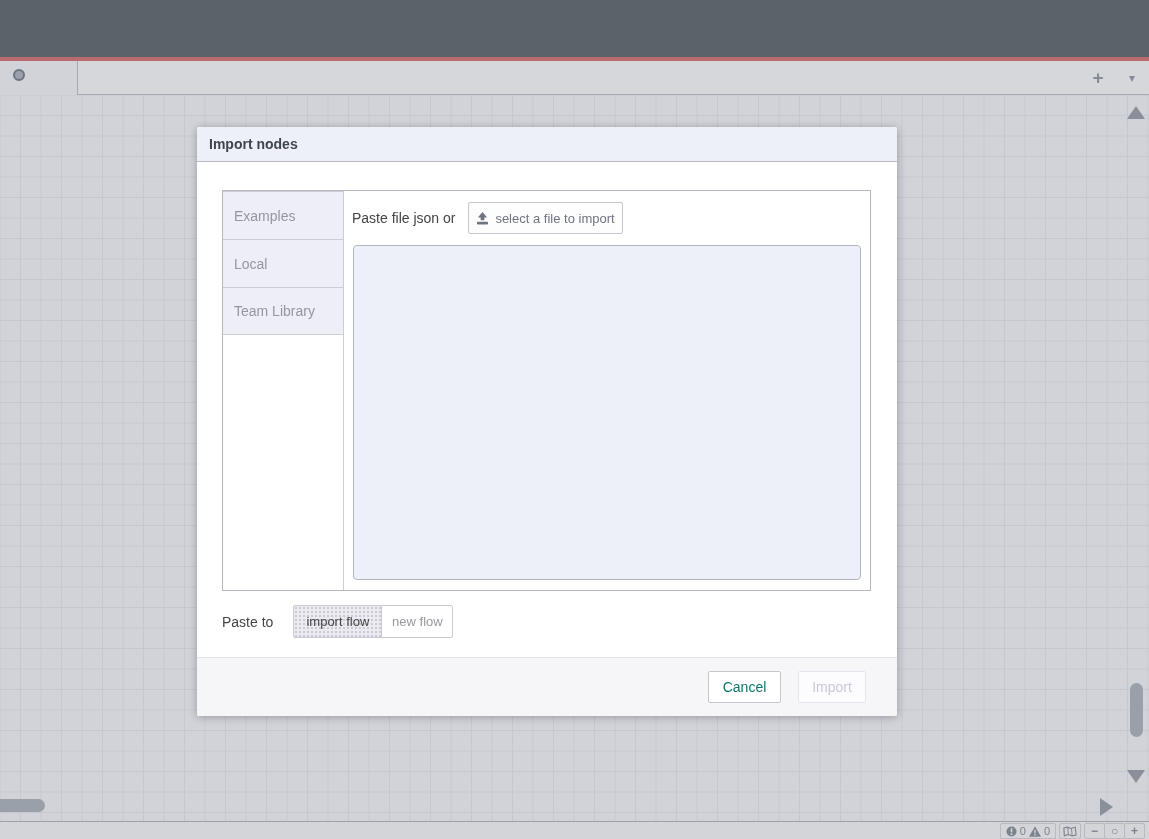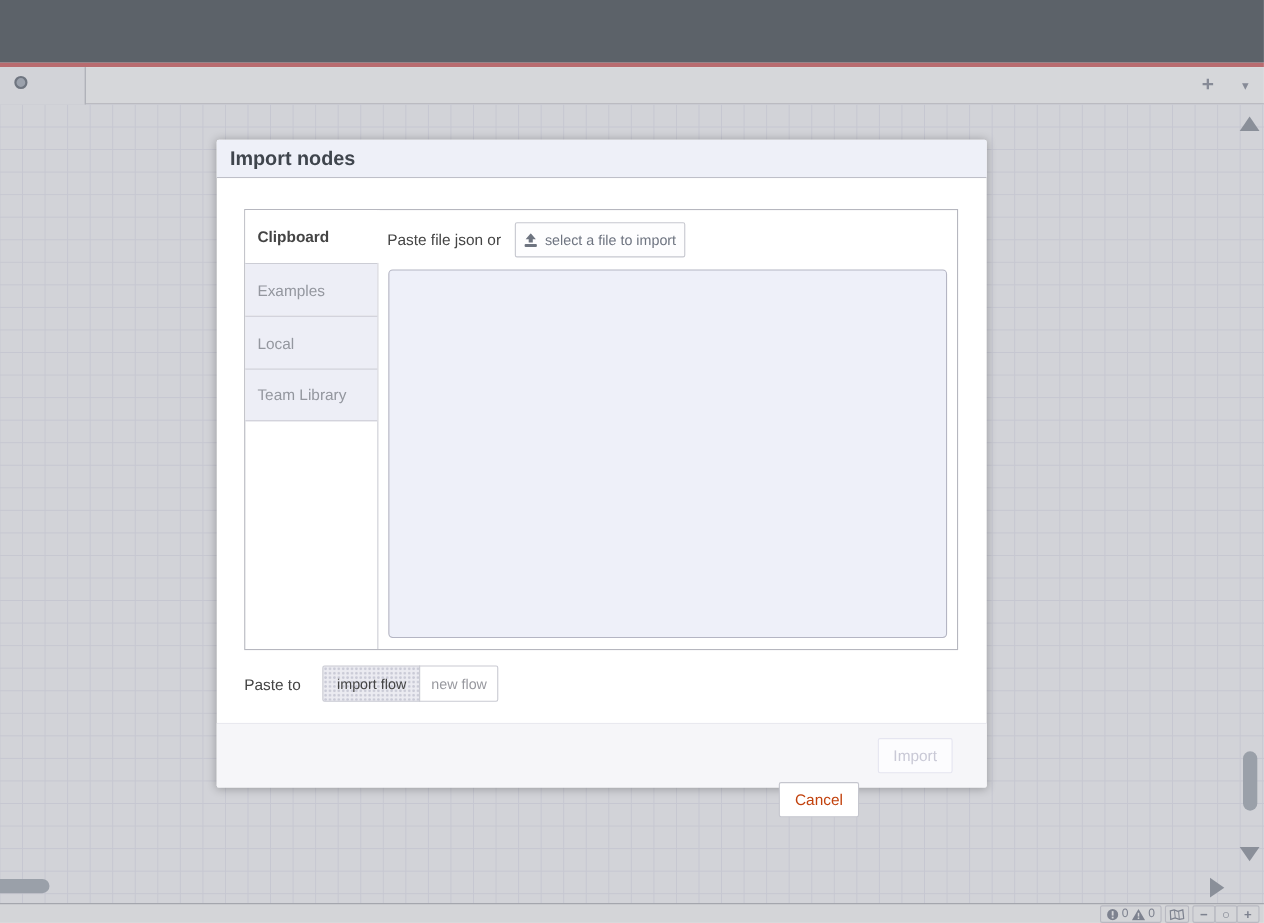--- a/index.html
+++ b/index.html
@@ -47,21 +47,21 @@
   .sb-counts { gap:3px; padding:0 5px; }
   .sb-map { width:22px; justify-content:center; }
   .sb-zoom { width:21px; justify-content:center; font-weight:bold; font-size:12px; }
   .sb-zoom + .sb-zoom { margin-left:-1px; }
 
   
   #dialog { position:absolute; left:197px; top:127px; width:700px; height:589px; background:#ffffff;
     border-radius:2px; box-shadow:0 1px 9px rgba(0,0,0,0.28); }
   #dialog-header { position:absolute; left:0; top:0; width:100%; height:35px; background:#eef0f8;
     border-bottom:1px solid #b9bac2; border-radius:2px 2px 0 0; }
-  #dialog-title { line-height:34px; padding-left:12px; font-size:18px; font-weight:bold; color:#3f454d; }
+  #dialog-title { line-height:34px; padding-left:12px; font-size:14px; font-weight:bold; color:#3f454d; }
 
   #import-container { position:absolute; left:25px; top:63px; width:649px; height:401px; border:1px solid #b6b7bf; background:#fff; }
   #tab-col { position:absolute; left:0; top:0; bottom:0; width:121px; border-right:1px solid #cccdd5; }
   .imp-tab { height:48px; display:flex; align-items:center; padding-left:11px; font-size:14px;
     background:#edeef6; color:#94979f; border-top:1px solid #cccdd5; cursor:pointer; }
   .imp-tab.active { background:#ffffff; color:#444; font-weight:bold; border-top:none;
     width:122px; position:relative; z-index:2; cursor:default; }
   .imp-tab.last { border-bottom:1px solid #cccdd5; }
 
   #paste-label { position:absolute; left:129px; top:11px; height:32px; line-height:32px; font-size:14px; color:#444; }
@@ -83,21 +83,21 @@
     background-image:radial-gradient(circle, #c9cad6 1px, transparent 1.3px);
     background-size:4px 4px; border-radius:2px 0 0 2px; }
   .flow-btn.plain { margin-left:-1px; border-radius:0 2px 2px 0; }
   #btn-current-flow { width:89px; }
   #btn-new-flow { width:72px; }
 
   #dialog-footer { position:absolute; left:0; top:530px; width:700px; height:59px; background:#f6f6f9;
     border-top:1px solid #dfe0e8; border-radius:0 0 2px 2px; }
   .dlg-btn { position:absolute; top:13px; height:32px; font-size:14px; border-radius:2px; cursor:pointer;
     font-family:"Liberation Sans", sans-serif; }
-  #cancel-btn { right:116px; width:73px; background:#ffffff; border:1px solid #c5c6ce; color:#c2410c;margin-top:40px; }
+  #cancel-btn { right:116px; width:73px; background:#ffffff; border:1px solid #c5c6ce; color:#0f766e; }
   #import-btn { right:31px; width:68px; background:#fcfcfe; border:1px solid #e5e5f0; color:#c9c9d6; cursor:default; }
 
   .icon-svg { display:block; }
 </style>
 </head>
 <body>
 
 <div id="app-header"></div>
 <div id="accent-line"></div>
 
@@ -120,21 +120,20 @@
   <div class="abs" id="h-scroll-thumb"></div>
 </div>
 
 <div id="dialog">
   <div id="dialog-header">
     <div id="dialog-title">Import nodes</div>
   </div>
 
   <div id="import-container">
     <div id="tab-col">
-      <div class="imp-tab active">Clipboard</div>
       <div class="imp-tab">Examples</div>
       <div class="imp-tab">Local</div>
       <div class="imp-tab last">Team Library</div>
     </div>
 
     <div id="paste-label">Paste file json or</div>
 
     <button id="select-file-btn">
       <svg class="icon-svg" width="13" height="13" viewBox="0 0 14 14">
         <polygon points="7,0 12,6 9,6 9,9 5,9 5,6 2,6" fill="#6e7480"></polygon>

